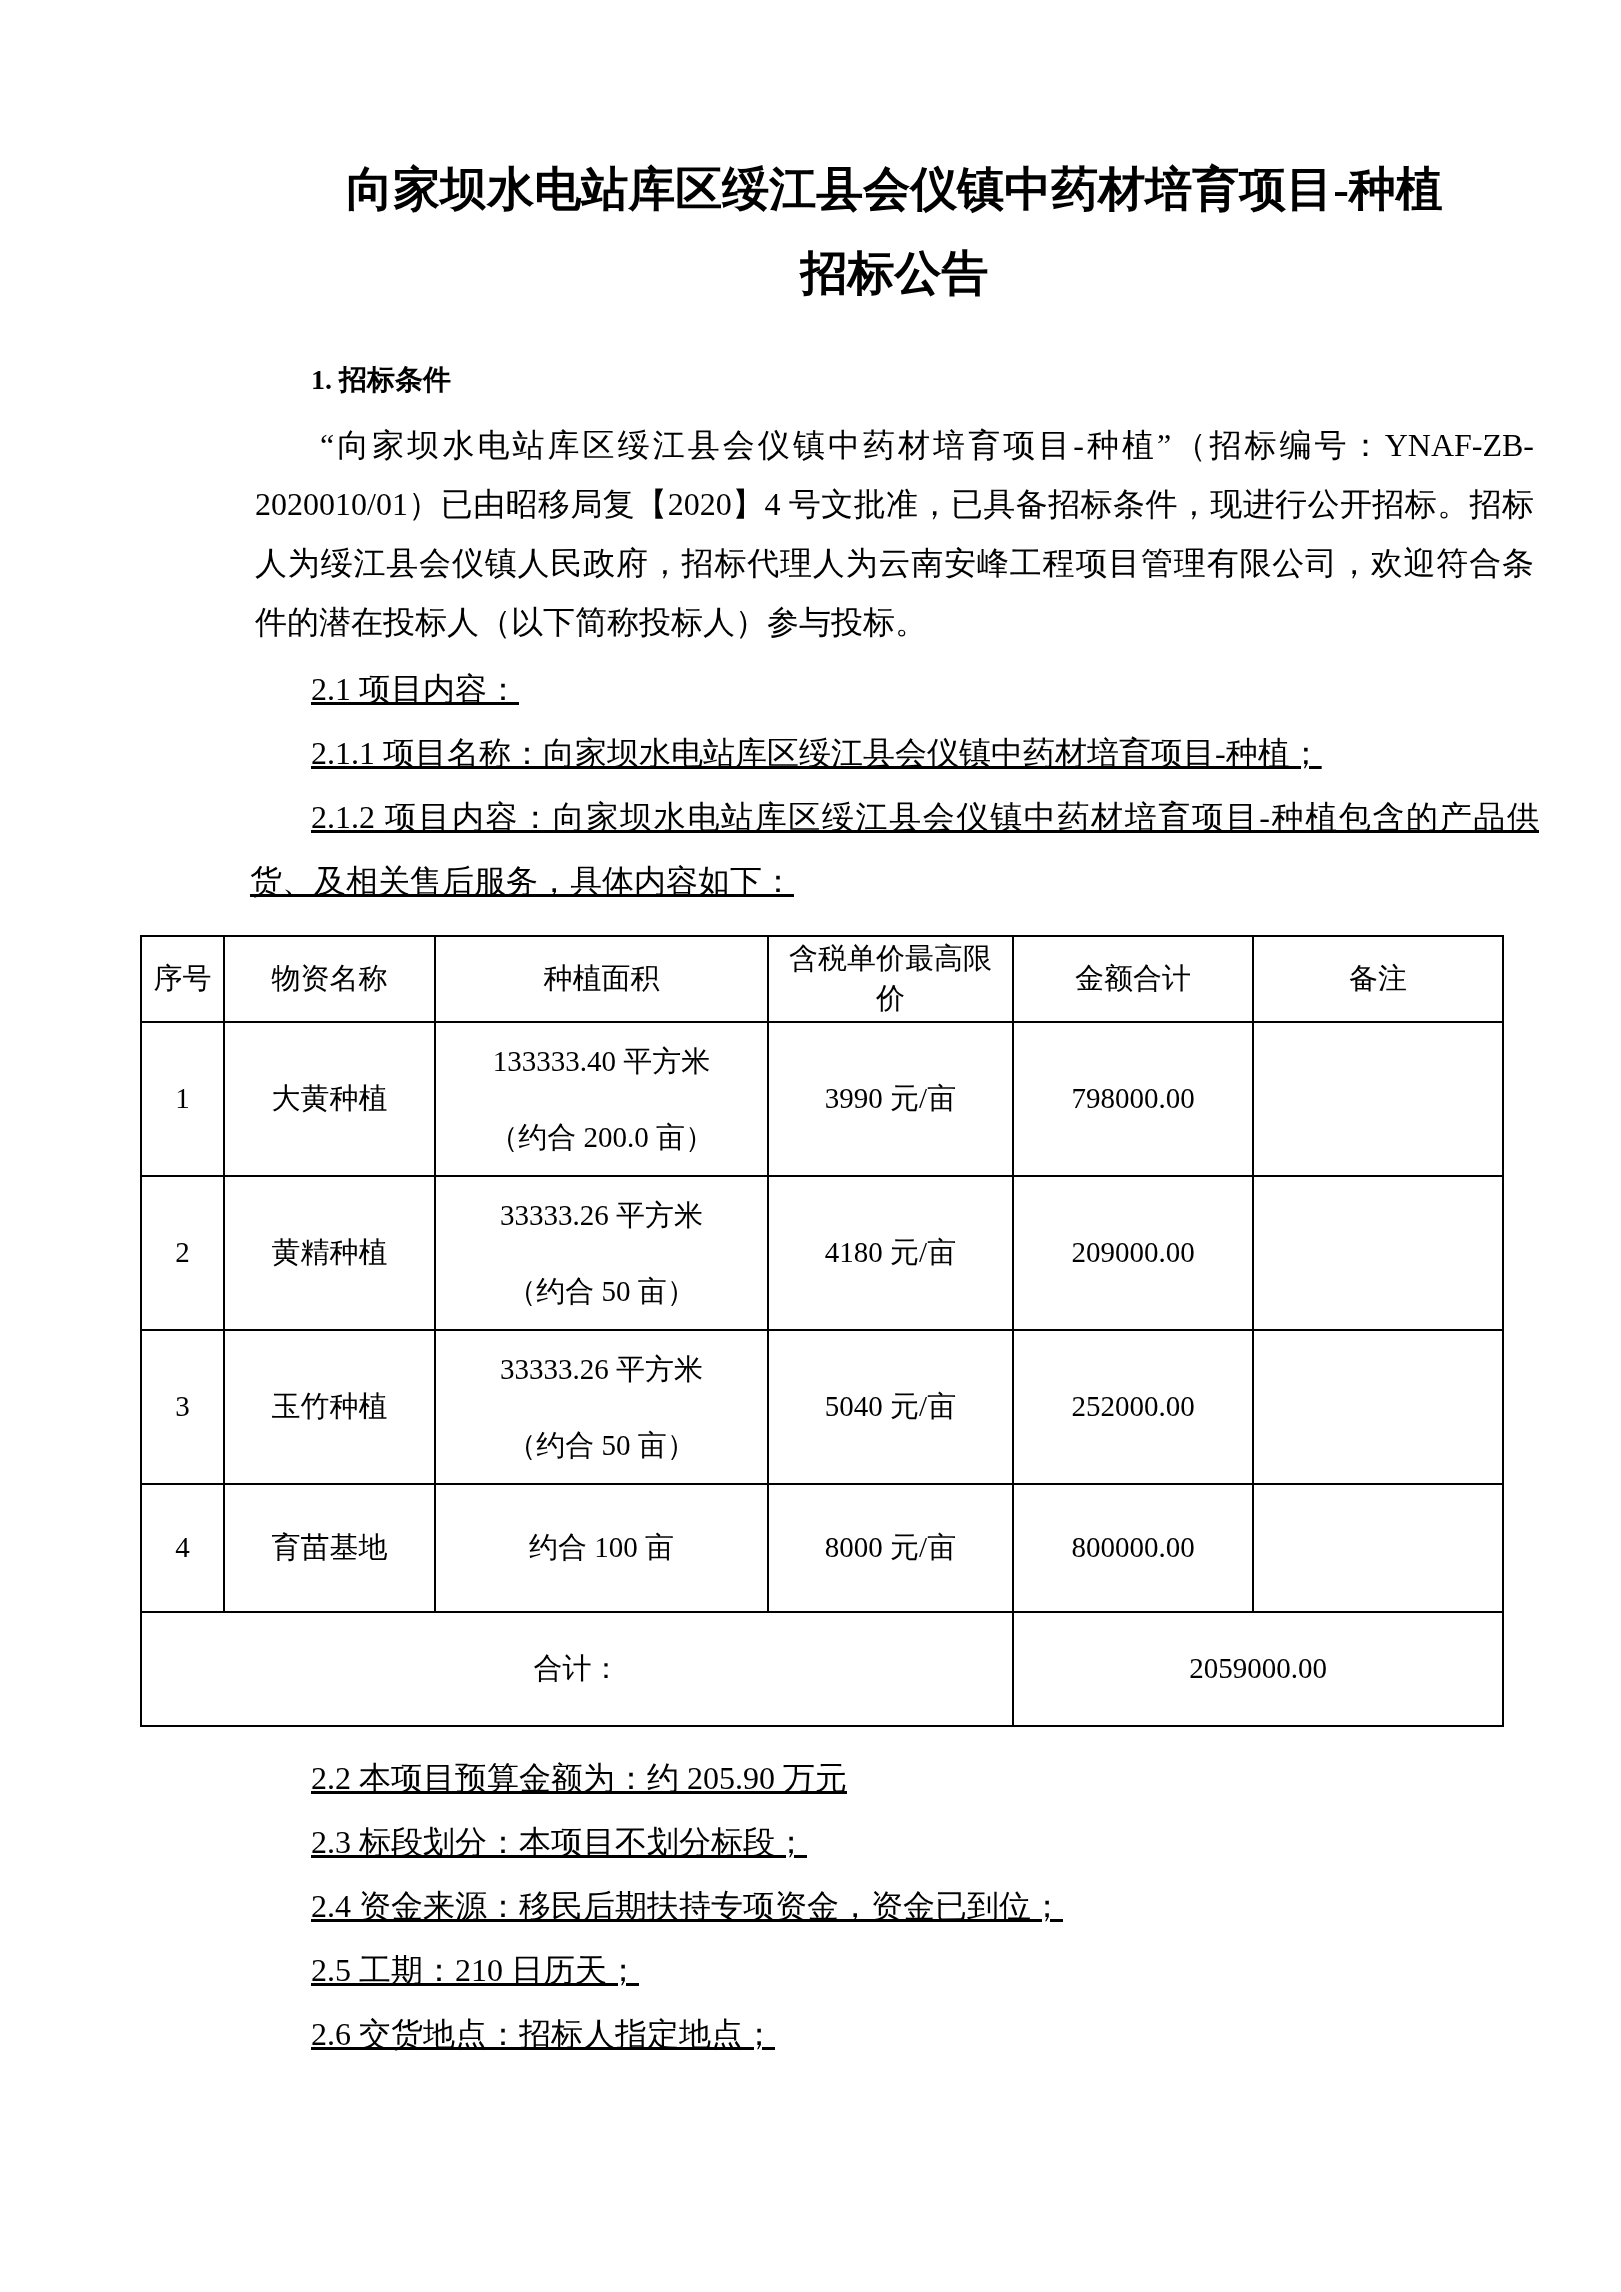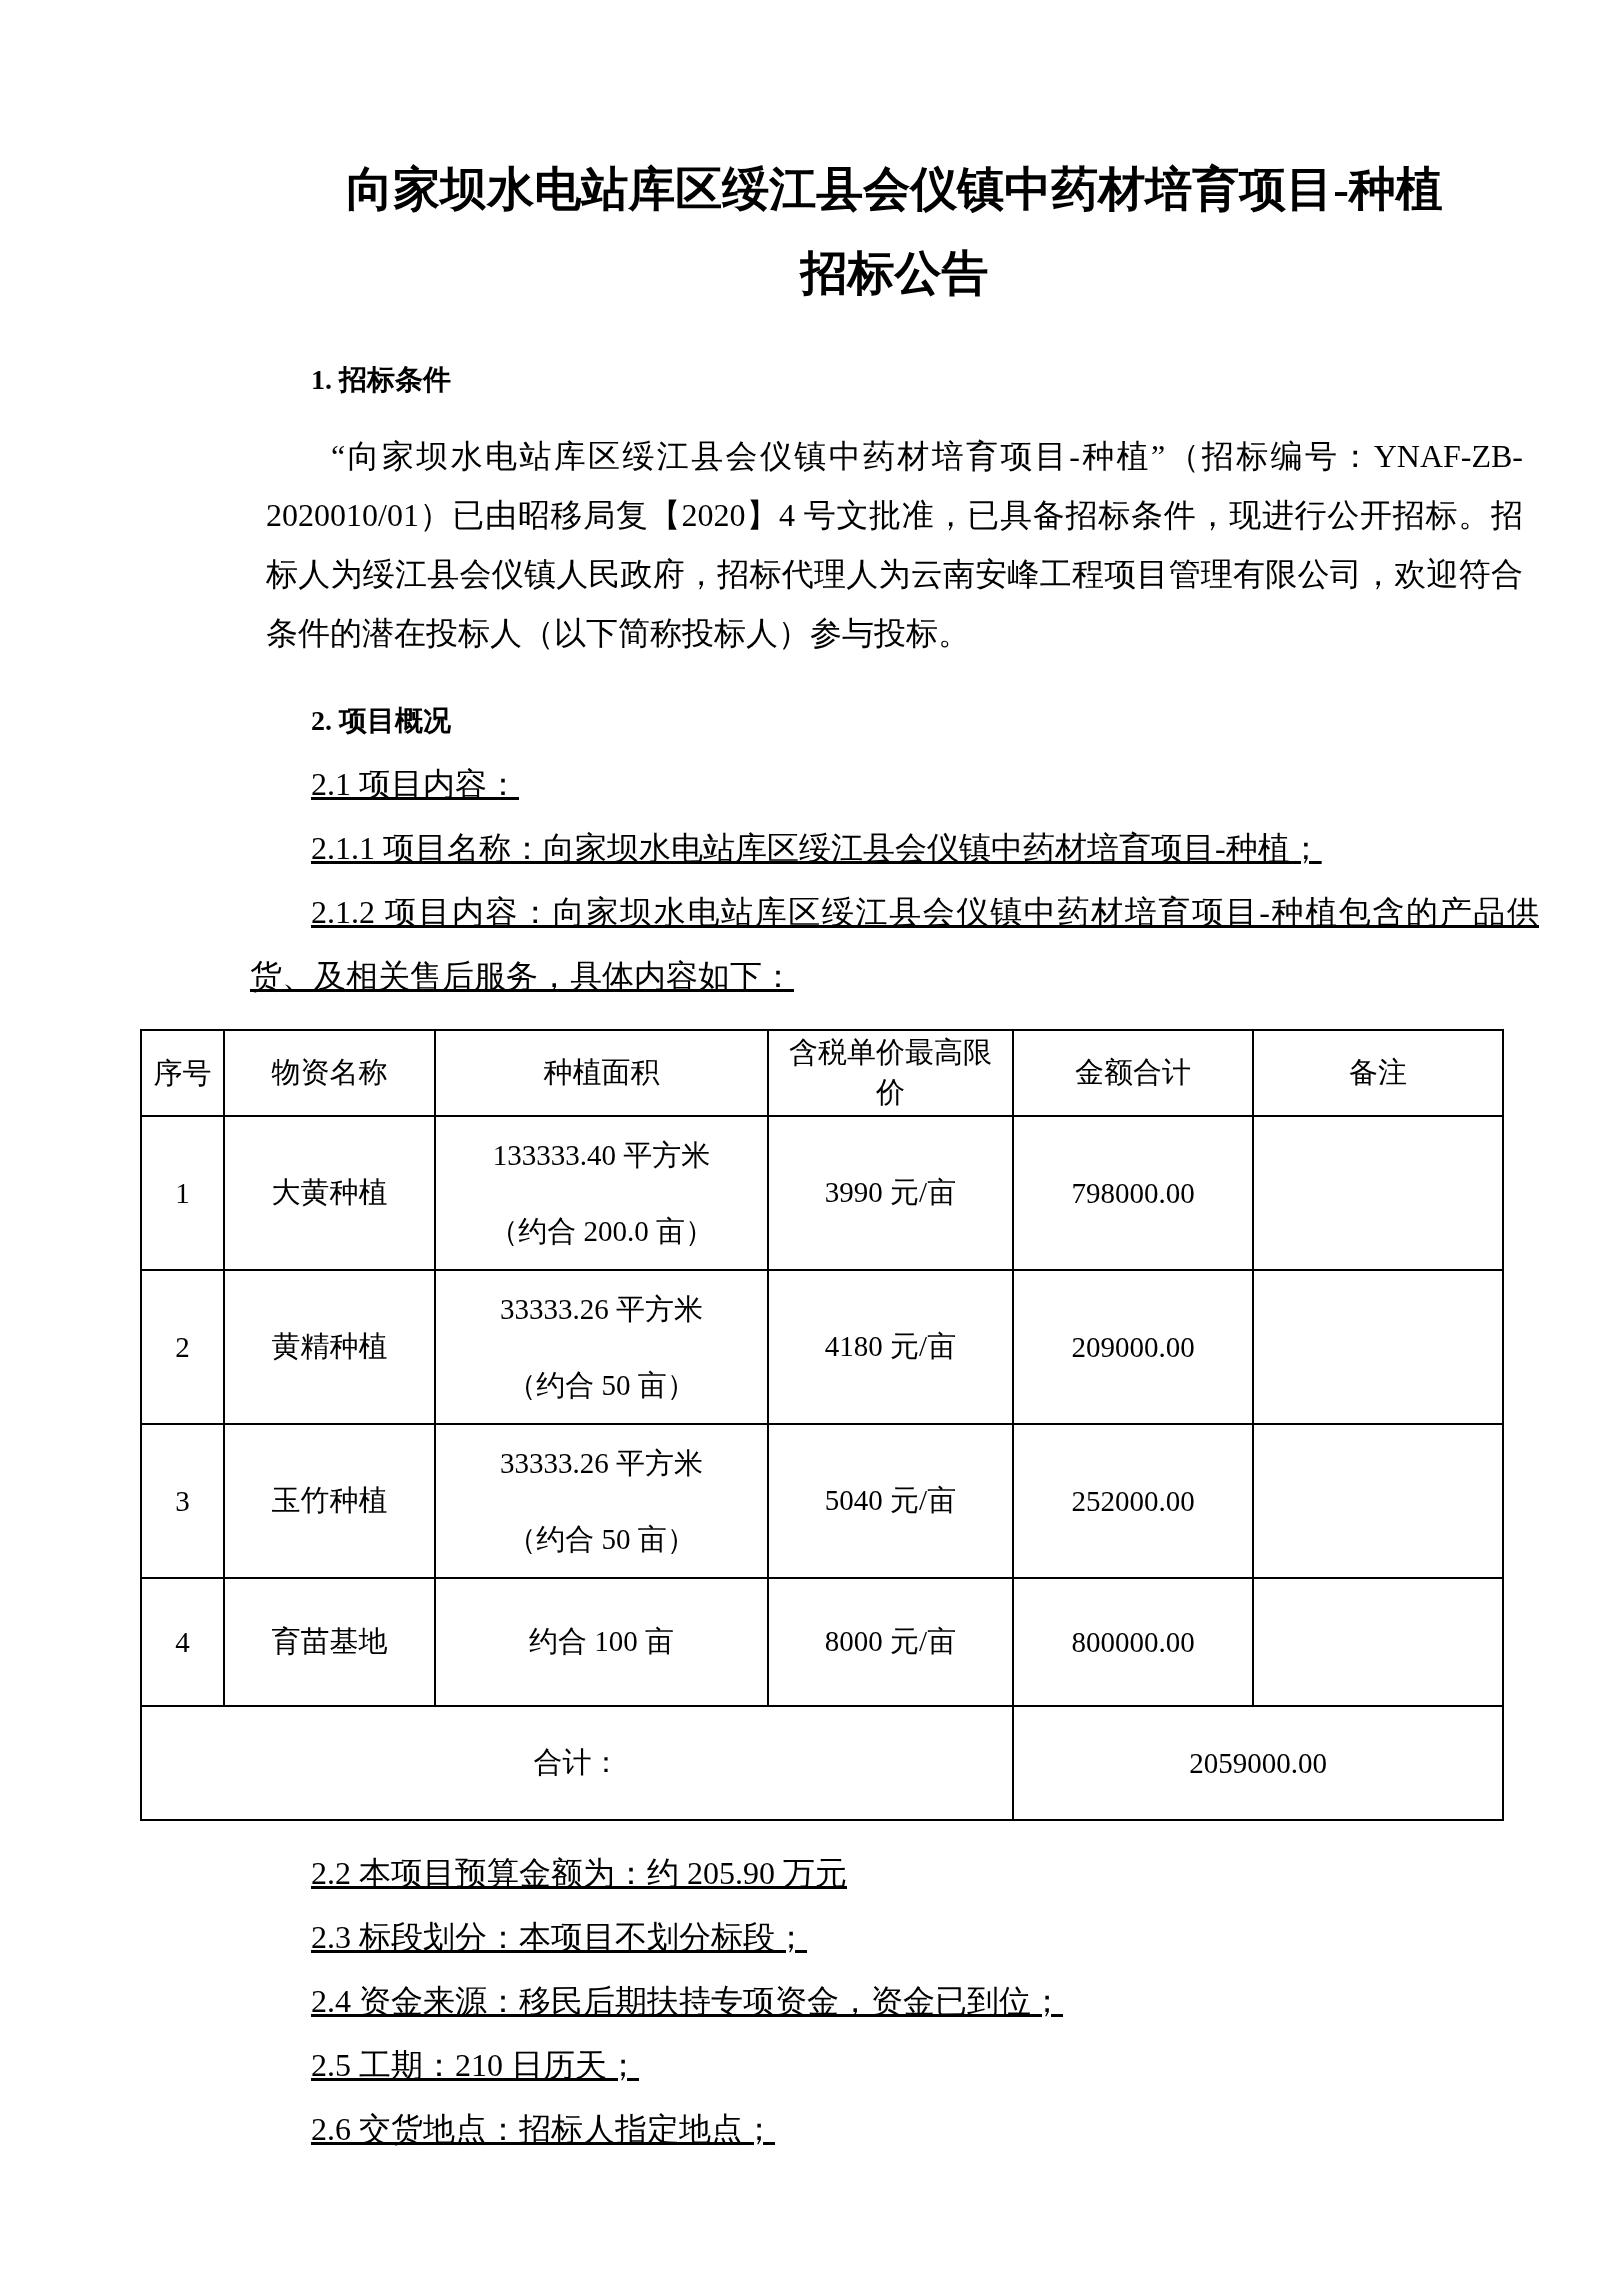--- a/index.html
+++ b/index.html
@@ -26,21 +26,21 @@
   .h2 {
     margin: 0;
     font-size: 28px;
     font-weight: bold;
     line-height: 63px;
     text-indent: 61px;
     white-space: pre-wrap;
   }
   .h2.gap-top { margin-top: 25.5px; }
   .body-para {
-    margin: 16px;
+    margin: 5px;
     font-size: 32px;
     line-height: 59px;
     text-align: justify;
     text-indent: 65px;
     white-space: pre-wrap;
   }
   .item {
     margin: 0;
     font-size: 32px;
     line-height: 64px;
@@ -84,21 +84,20 @@
 
   <h1 class="doc-title">
     <span>向家坝水电站库区绥江县会仪镇中药材培育项目-种植</span>
     <span>招标公告</span>
   </h1>
 
   <p class="h2">1. 招标条件</p>
 
   <p class="body-para">“向家坝水电站库区绥江县会仪镇中药材培育项目-种植”（招标编号：YNAF-ZB-2020010/01）已由昭移局复【2020】4 号文批准，已具备招标条件，现进行公开招标。招标人为绥江县会仪镇人民政府，招标代理人为云南安峰工程项目管理有限公司，欢迎符合条件的潜在投标人（以下简称投标人）参与投标。</p>
 
-  <p class="h2 gap-top">2. 项目概况</p>
 
   <p class="item">2.1 项目内容：</p>
   <p class="item">2.1.1 项目名称：向家坝水电站库区绥江县会仪镇中药材培育项目-种植；</p>
   <p class="item">2.1.2 项目内容：向家坝水电站库区绥江县会仪镇中药材培育项目-种植包含的产品供货、及相关售后服务，具体内容如下：</p>
 
   <table class="materials">
     <colgroup>
       <col style="width:83px">
       <col style="width:211px">
       <col style="width:333px">

